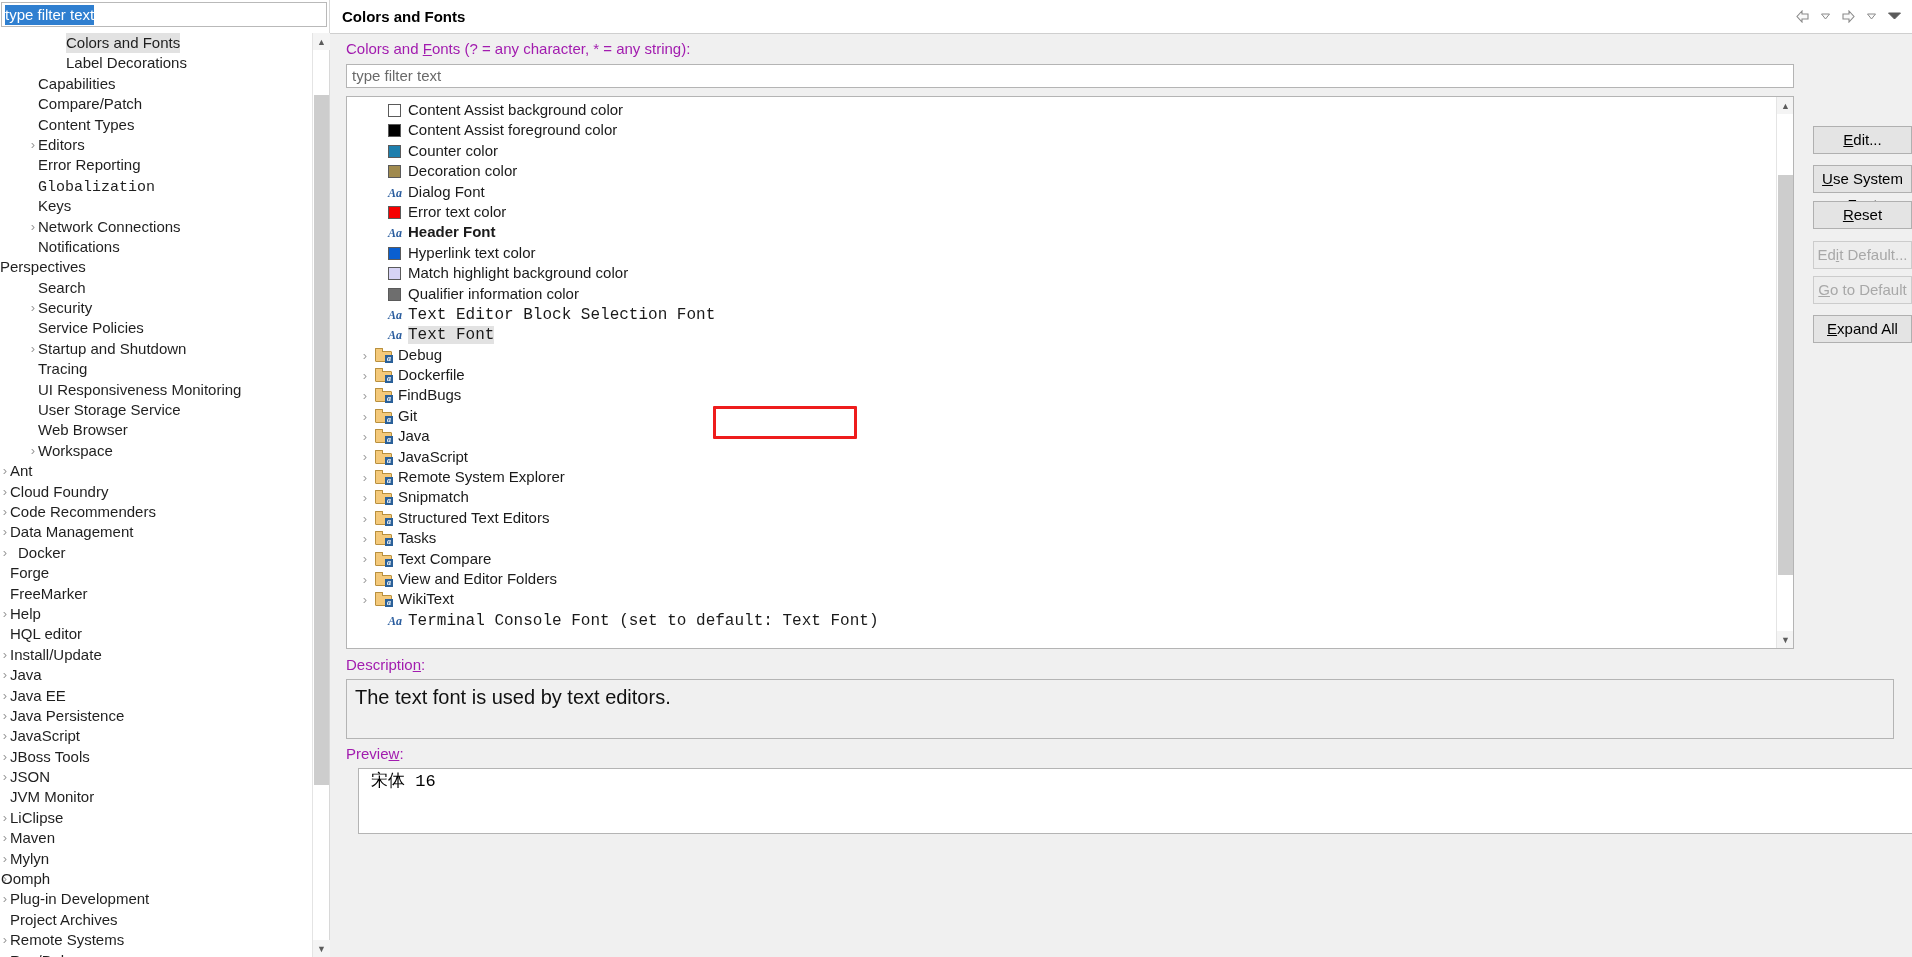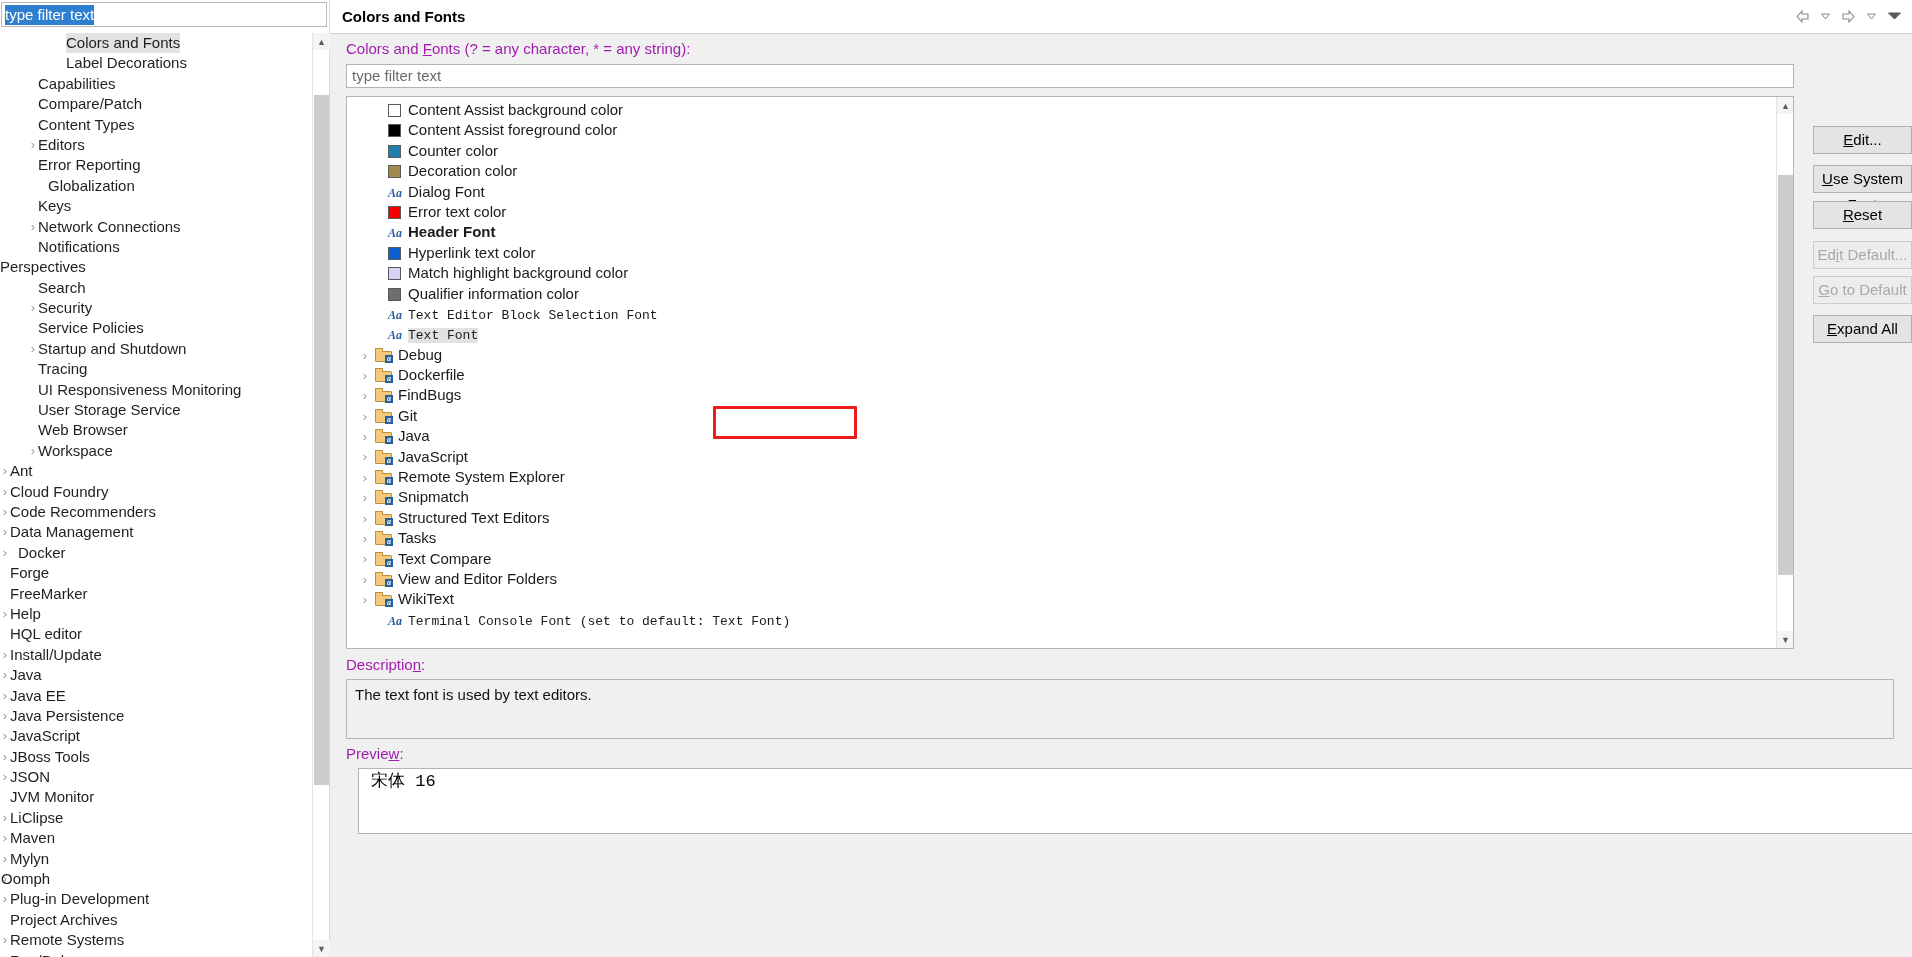--- a/index.html
+++ b/index.html
@@ -165,21 +165,21 @@
     background: #f4c97a; border: 1px solid #b9903d; border-bottom: none;
     border-radius: 1px 1px 0 0;
   }
   .folder .fa {
     position: absolute; right: -1px; bottom: -1px;
     font-size: 8px; font-weight: bold; font-style: italic;
     color: #ffffff; background: #2a6099;
     width: 8px; height: 8px; line-height: 8px; text-align: center;
     font-family: "Liberation Serif", serif;
   }
-  .mono { font-family: "Liberation Mono", monospace; font-size: 13px; }
+  .mono { font-family: "Liberation Mono", monospace; font-size: 16px; }
   .lblsel { background: #e2e2e2; }
   .bold { font-weight: bold; }
 
   
   #annot {
     position: absolute;
     left: 366px; top: 309px;
     width: 144px; height: 33px;
     border: 3px solid #ee1c1c;
     border-radius: 1px;
@@ -219,21 +219,21 @@
     line-height: 26px;
     height: 28px;
   }
   .btn.dis { color: #a8a8a8; border-color: #cccccc; background: #ededed; }
 
   #desc-box {
     position: absolute; left: 16px; top: 645px;
     width: 1548px; height: 60px;
     background: #f0f0f0;
     border: 1px solid #b4b4b4;
-    font-size: 15px; color: #111;
+    font-size: 20px; color: #111;
     padding: 6px 8px;
   }
   #prev-box {
     position: absolute; left: 28px; top: 734px;
     width: 1672px; height: 66px;
     background: #ffffff;
     border: 1px solid #b4b4b4;
     padding: 3px 12px;
     overflow: hidden;
   }
@@ -258,21 +258,21 @@
   <div id="nav">
     <div id="nav-filter"><span class="selstr">type filter text</span></div>
     <div id="nav-tree">
         <div class="nav-item sel"><span class="lbl" style="margin-left: 66px;">Colors and Fonts</span></div>
         <div class="nav-item"><span class="lbl" style="margin-left: 66px;">Label Decorations</span></div>
         <div class="nav-item"><span class="lbl" style="margin-left: 38px;">Capabilities</span></div>
         <div class="nav-item"><span class="lbl" style="margin-left: 38px;">Compare/Patch</span></div>
         <div class="nav-item"><span class="lbl" style="margin-left: 38px;">Content Types</span></div>
         <div class="nav-item"><span class="arrow" style="left: 26px;">›</span><span class="lbl" style="margin-left: 38px;">Editors</span></div>
         <div class="nav-item"><span class="lbl" style="margin-left: 38px;">Error Reporting</span></div>
-        <div class="nav-item"><span class="lbl" style="margin-left: 48px;">Globalization</span></div>
+        <div class="nav-item"><span class="lbl" style="margin-left: 38px; font-family: Liberation Mono, monospace;">Globalization</span></div>
         <div class="nav-item"><span class="lbl" style="margin-left: 38px;">Keys</span></div>
         <div class="nav-item"><span class="arrow" style="left: 26px;">›</span><span class="lbl" style="margin-left: 38px;">Network Connections</span></div>
         <div class="nav-item"><span class="lbl" style="margin-left: 38px;">Notifications</span></div>
         <div class="nav-item"><span class="lbl" style="">Perspectives</span></div>
         <div class="nav-item"><span class="lbl" style="margin-left: 38px;">Search</span></div>
         <div class="nav-item"><span class="arrow" style="left: 26px;">›</span><span class="lbl" style="margin-left: 38px;">Security</span></div>
         <div class="nav-item"><span class="lbl" style="margin-left: 38px;">Service Policies</span></div>
         <div class="nav-item"><span class="arrow" style="left: 26px;">›</span><span class="lbl" style="margin-left: 38px;">Startup and Shutdown</span></div>
         <div class="nav-item"><span class="lbl" style="margin-left: 38px;">Tracing</span></div>
         <div class="nav-item"><span class="lbl" style="margin-left: 38px;">UI Responsiveness Monitoring</span></div>

